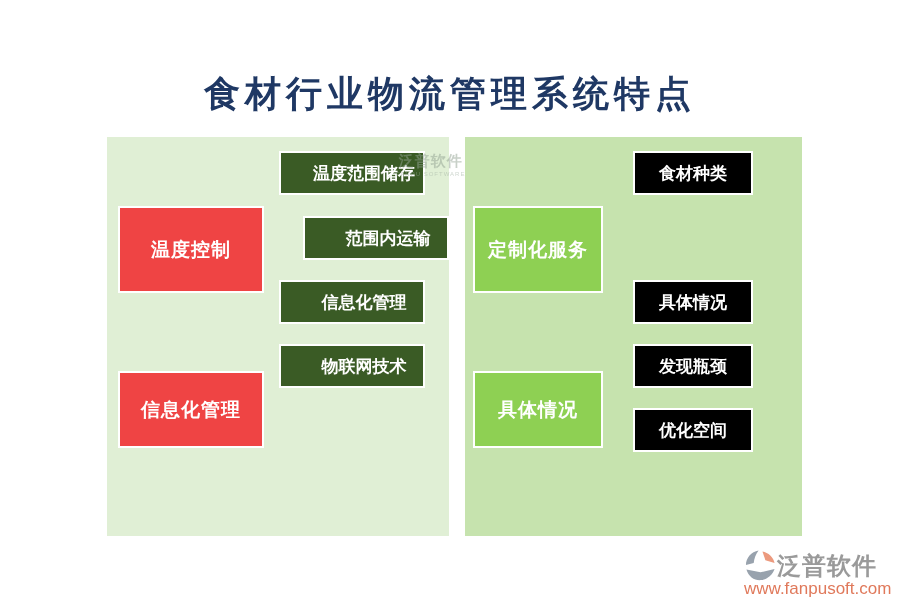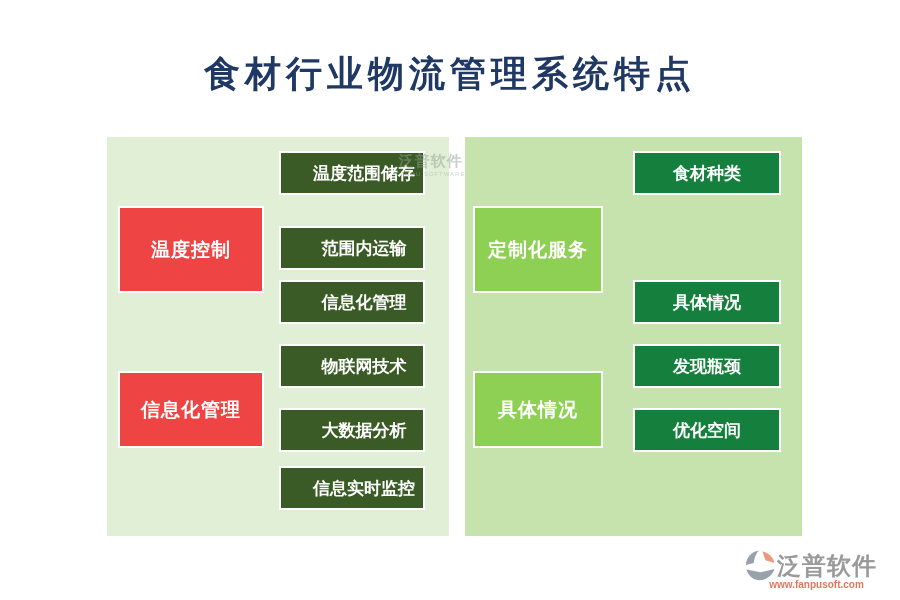--- a/index.html
+++ b/index.html
@@ -6,21 +6,21 @@
   body {
     width: 900px; height: 600px;
     position: relative;
     background: #ffffff;
     overflow: hidden;
     font-family: "Liberation Sans", "DejaVu Sans", sans-serif;
   }
 
   .title {
     position: absolute;
-    left: 0; top: 56px;
+    left: 0; top: 76px;
     width: 900px;
     margin: 0;
     text-align: center;
     font-size: 36px;
     line-height: 36px;
     font-weight: bold;
     letter-spacing: 5px;
     color: #1f3864;
   }
 
@@ -53,23 +53,23 @@
     height: 44px;
     display: flex; align-items: center; justify-content: center;
     border: 2px solid #ffffff;
     box-sizing: border-box;
     color: #ffffff;
     font-weight: bold;
     font-size: 17px;
     text-align: center;
   }
   .panel-left  .item { left: 172px; width: 146px; background: #3a5b25; padding-left: 24px; }
-  .panel-right .item { left: 168px; width: 148px; background: #15803d; }
+  .panel-right .item { left: 168px; width: 120px; background: #000000; }
   .item-1 { top: 14px; }
-  .item-2 { top: 89px; }
+  .item-2 { top: 79px; margin-left: 24px; }
   .item-3 { top: 143px; }
   .item-4 { top: 207px; }
   .item-5 { top: 271px; }
   .item-6 { top: 329px; }
 
   .watermark {
     position: absolute;
     left: 396px; top: 152px;
     z-index: 5;
     text-align: center;
@@ -98,23 +98,23 @@
   .logo-name {
     font-size: 24px;
     line-height: 30px;
     font-weight: bold;
     color: #9a9a9a;
     letter-spacing: 1px;
     white-space: nowrap;
   }
   .logo-url {
     margin-top: -3px;
-    text-align: center;
-    font-size: 10px;
-    font-weight: bold;
+    text-align: left;
+    font-size: 17px;
+    font-weight: normal;
     color: #e0795b;
     white-space: nowrap;
   }
 </style>
 </head>
 <body>
 
 <h1 class="title">食材行业物流管理系统特点</h1>
 
 <div class="watermark">
@@ -123,22 +123,20 @@
 </div>
 
 <section class="panel panel-left">
   <div class="cat cat-1">温度控制</div>
   <div class="item item-1">温度范围储存</div>
   <div class="item item-2">范围内运输</div>
   <div class="item item-3">信息化管理</div>
 
   <div class="cat cat-2">信息化管理</div>
   <div class="item item-4">物联网技术</div>
-  <div class="item item-5">大数据分析</div>
-  <div class="item item-6">信息实时监控</div>
 </section>
 
 <section class="panel panel-right">
   <div class="cat cat-1">定制化服务</div>
   <div class="item item-1">食材种类</div>
   <div class="item item-3">具体情况</div>
 
   <div class="cat cat-2">具体情况</div>
   <div class="item item-5">优化空间</div>
   <div class="item item-4">发现瓶颈</div>

